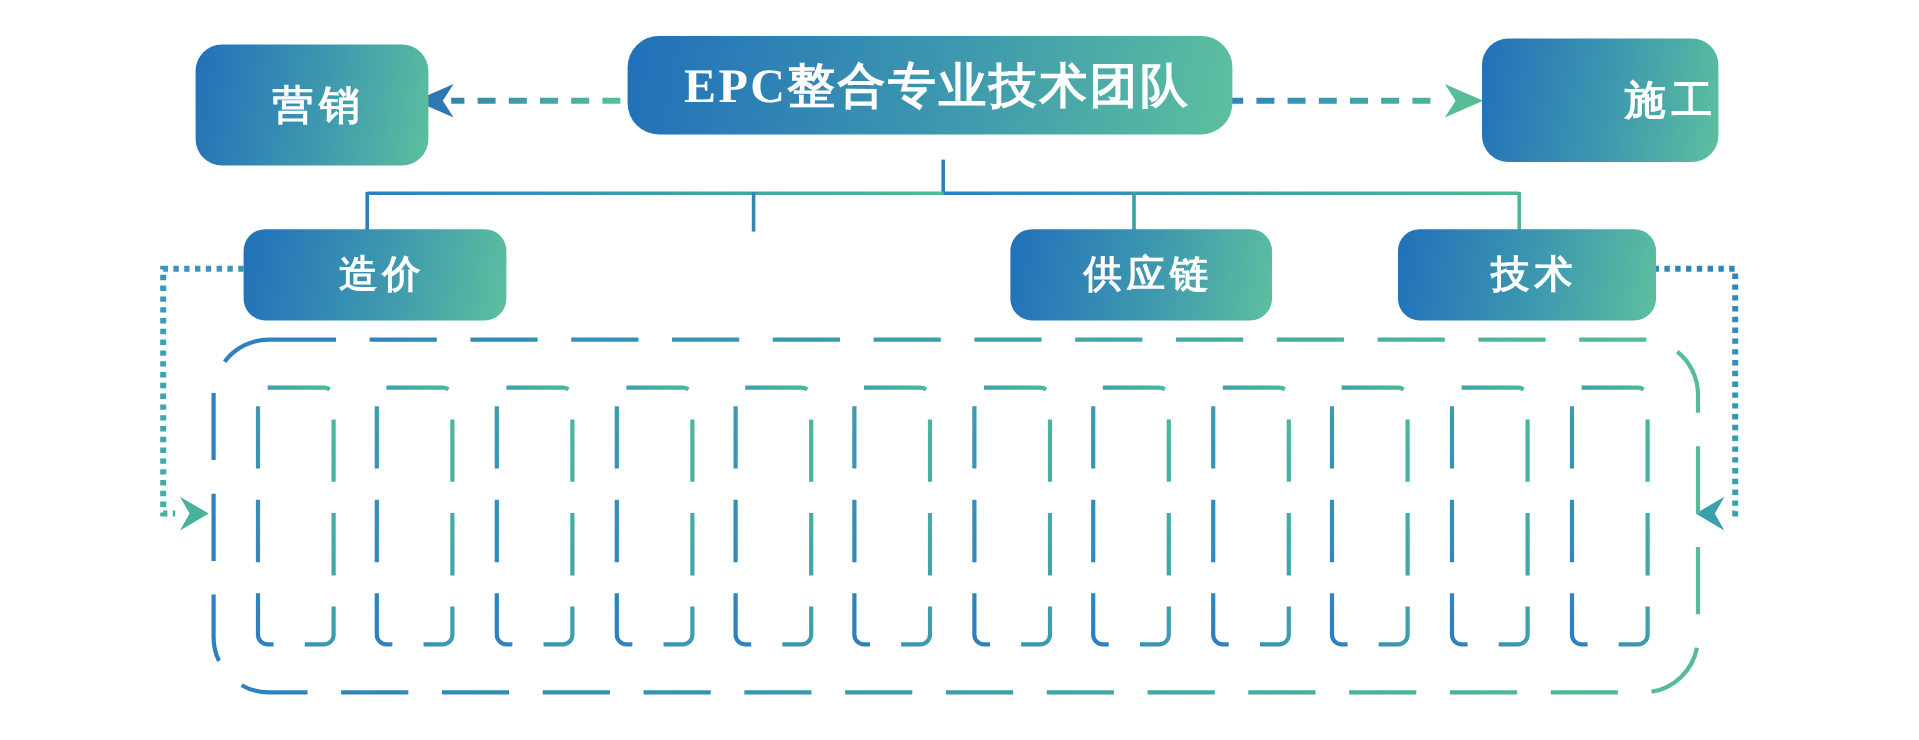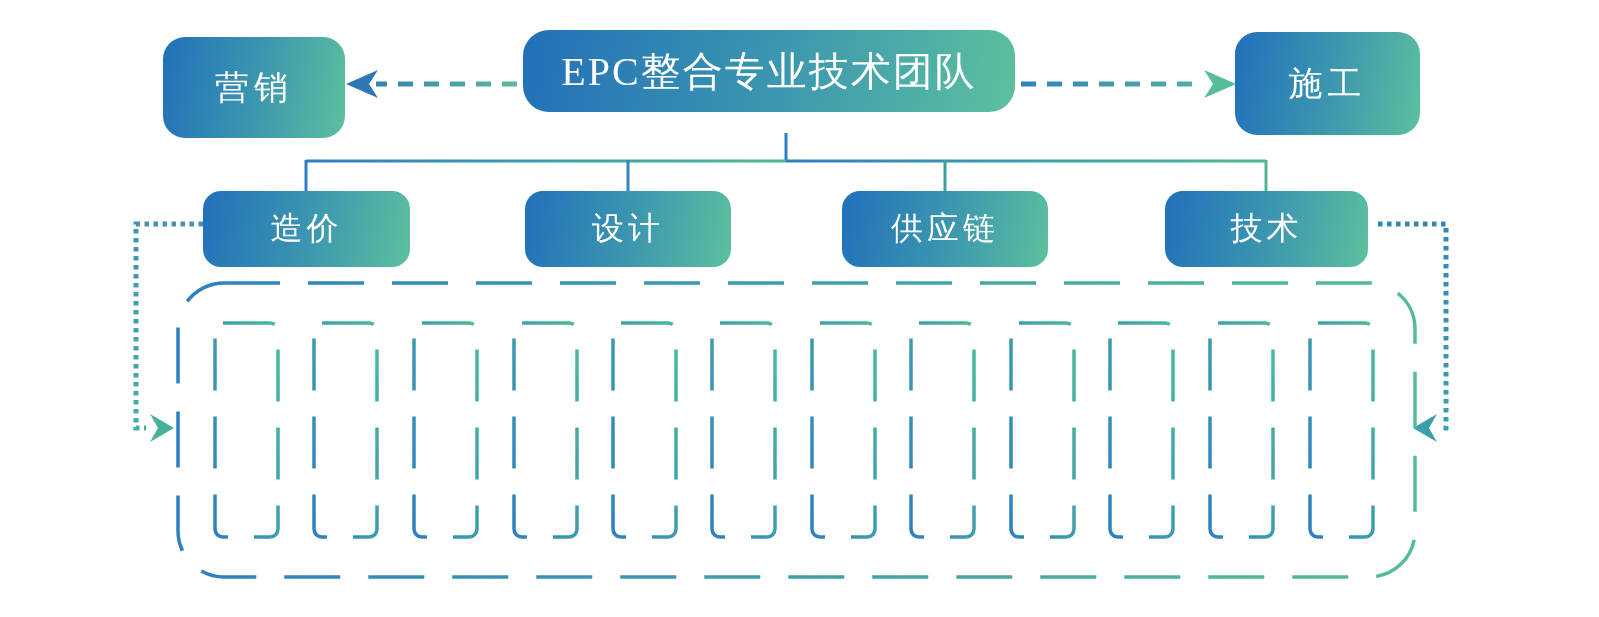--- a/index.html
+++ b/index.html
@@ -4,27 +4,27 @@
 <style>
   html,body{margin:0;padding:0;background:#fff;}
   body{width:1599px;height:617px;overflow:hidden;}
   .canvas{
     position:relative;width:1599px;height:617px;background:#fff;
     font-family:"Liberation Serif","DejaVu Serif",serif;
   }
   svg.lines{position:absolute;left:0;top:0;width:1599px;height:617px;}
   .node{
     position:absolute;display:flex;align-items:center;justify-content:center;
-    color:#ffffff;font-weight:normal;
+    color:#ffffff;font-weight:bold;
     background:linear-gradient(100deg,#2170ba 0%,#3e99ae 55%,#5cc09e 100%);
-    text-align:center;white-space:nowrap;
+    text-align:center;white-space:nowrap;padding-left:12px;
   }
   .node-epc{left:523px;top:30px;width:492px;height:82px;border-radius:26px;font-size:40px;letter-spacing:2px;}
   .node-marketing{left:163px;top:37px;width:182px;height:101px;border-radius:22px;font-size:34px;letter-spacing:5px;}
-  .node-construction{left:1235px;top:32px;width:185px;height:103px;border-radius:22px;font-size:34px;letter-spacing:5px;}
+  .node-construction{left:1235px;top:32px;width:185px;height:103px;border-radius:22px;font-size:34px;letter-spacing:5px;justify-content:flex-end;}
   .branch{top:191px;height:76px;border-radius:18px;font-size:32px;letter-spacing:4px;}
   .b0{left:203px;width:207px;}
   .b1{left:525px;width:206px;}
   .b2{left:842px;width:206px;}
   .b3{left:1165px;width:203px;}
   .spec{
     position:absolute;top:323px;width:63px;height:214px;
     display:flex;align-items:center;justify-content:center;
   }
   .spec span{
@@ -124,23 +124,20 @@
   <div class="node node-marketing">
     <span>营销</span>
   </div>
   <div class="node node-construction">
     <span>施工</span>
   </div>
 
   <div class="node branch b0">
     <span>造价</span>
   </div>
-  <div class="node branch b1">
-    <span>设计</span>
-  </div>
   <div class="node branch b3">
     <span>技术</span>
   </div>
   <div class="node branch b2">
     <span>供应链</span>
   </div>
 
   <div class="spec" style="left:215px">
       <span>全专业设计</span>
     </div>

